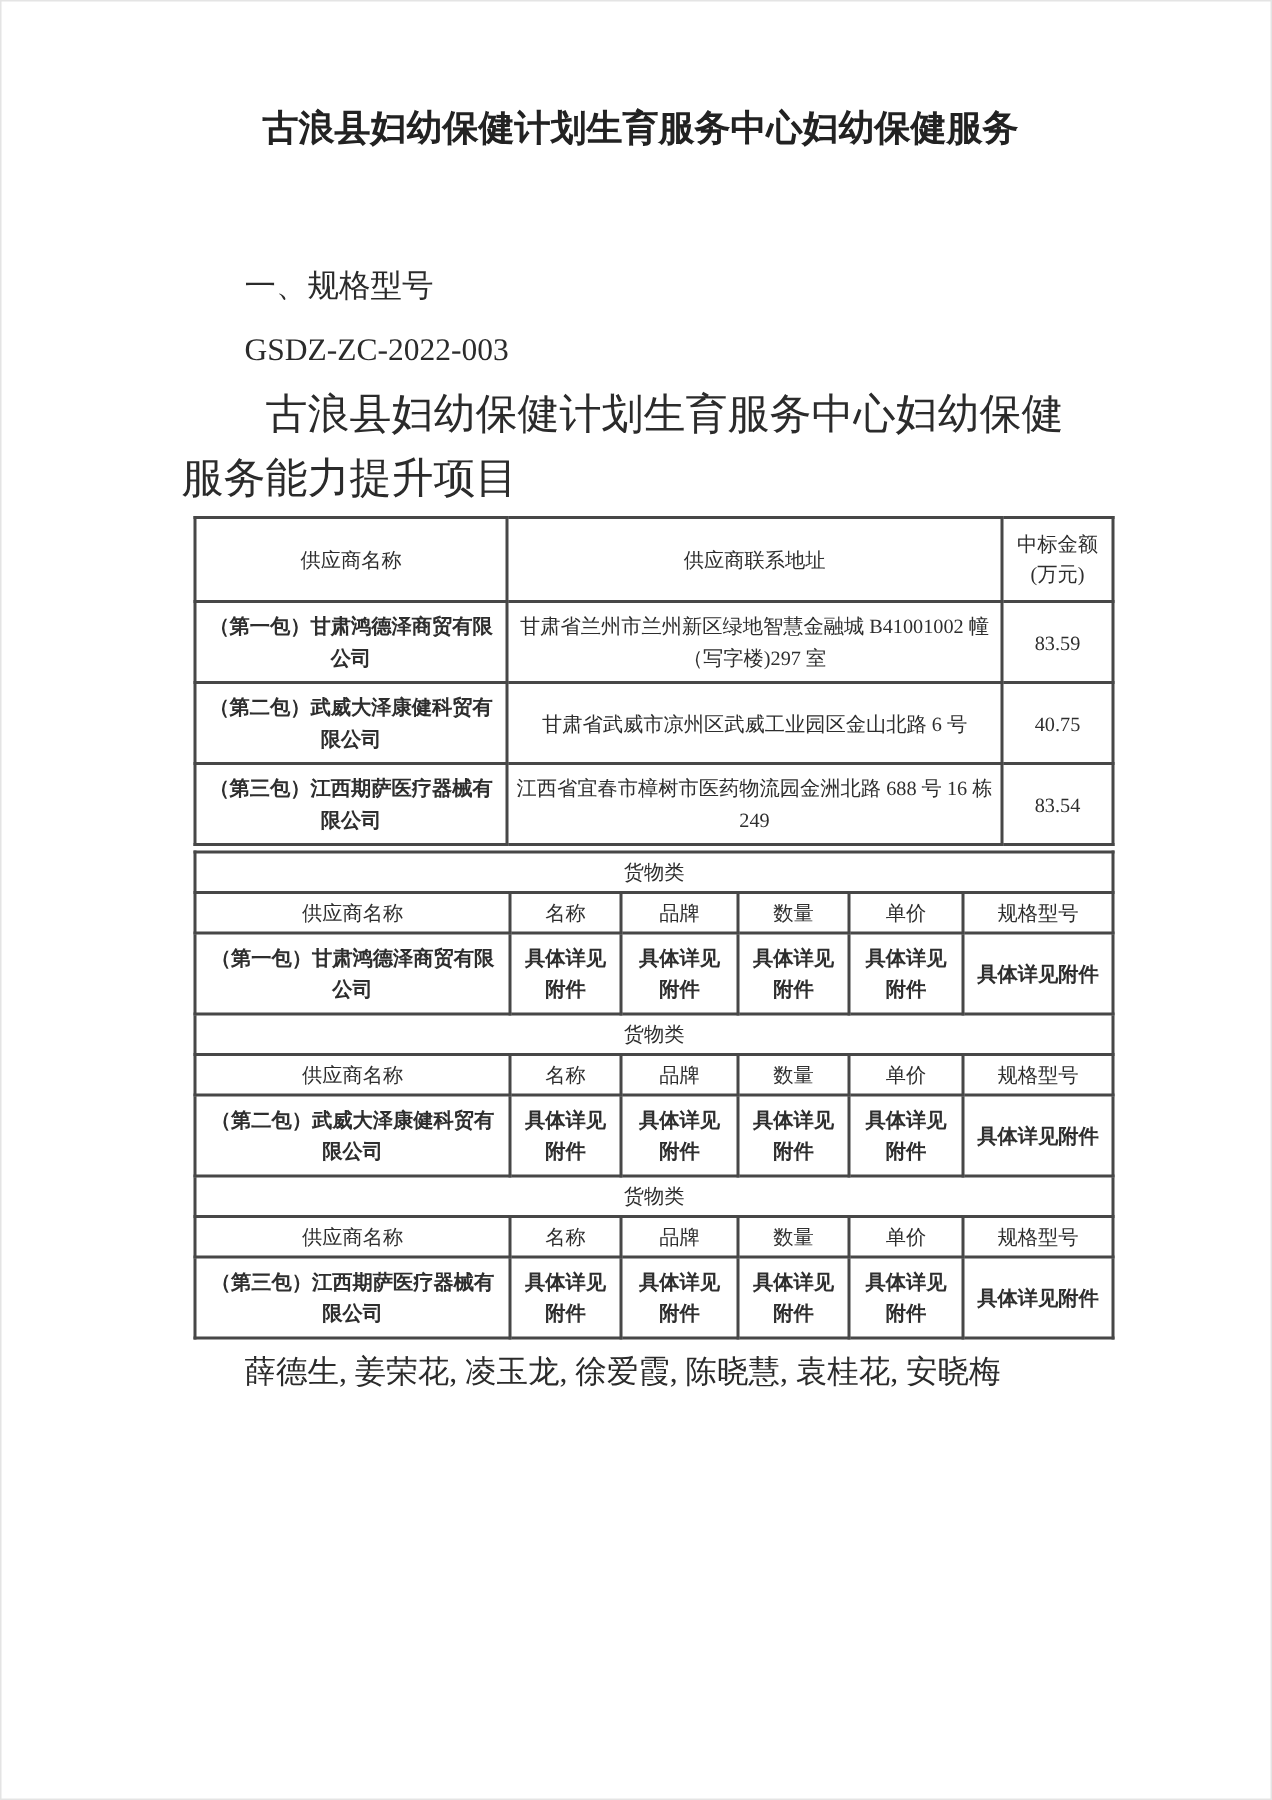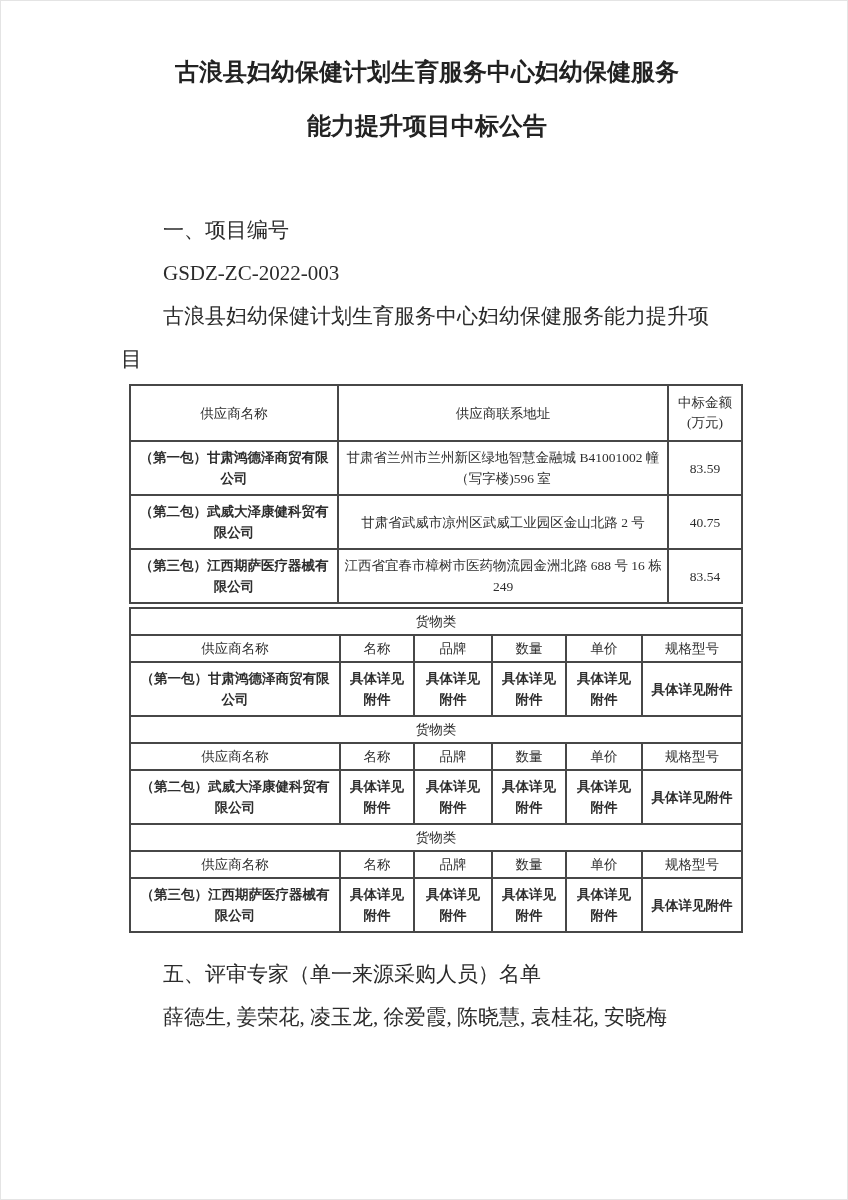--- a/index.html
+++ b/index.html
@@ -6,21 +6,21 @@
   body {
     width: 848px; height: 1200px;
     background: #f6f6f6;
     font-family: "Liberation Serif", "DejaVu Serif", serif;
   }
   .page {
     box-sizing: border-box;
     width: 848px; height: 1200px;
     background: #ffffff;
     border: 1px solid #e4e4e4;
-    padding: 0 100px 0 120px;
+    padding: 14px 100px 0 120px;
     color: #2b2b2b;
     overflow: hidden;
   }
   .doc-title {
     margin: 44px 0 0 0;
     width: 612px;
     text-align: center;
     font-size: 24px;
     font-weight: 700;
     line-height: 54px;
@@ -30,21 +30,21 @@
   .line {
     margin: 0;
     font-size: 21px;
     line-height: 43px;
     text-indent: 2em;
     color: #2b2b2b;
     white-space: nowrap;
   }
   .para {
     margin: 0;
-    font-size: 21px;
+    font-size: 28px;
     line-height: 43px;
     text-indent: 2em;
     width: 598px;
     word-break: break-all;
     color: #2b2b2b;
   }
   table.doc-table {
     border-collapse: collapse;
     table-layout: fixed;
     margin: 3px 0 0 8px;
@@ -67,26 +67,25 @@
   .sec4 { margin-top: 5px; }
   .sec5 { margin-top: 20px; }
 </style>
 </head>
 <body>
 
 <div class="page">
 
   <h1 class="doc-title">
     <div>古浪县妇幼保健计划生育服务中心妇幼保健服务</div>
-    <div>能力提升项目中标公告</div>
   </h1>
 
   <div class="body-block">
 
-    <p class="line">一、项目编号</p>
+    <p class="line">一、规格型号</p>
     <p class="line">GSDZ-ZC-2022-003</p>
 
     <p class="para">古浪县妇幼保健计划生育服务中心妇幼保健服务能力提升项目</p>
 
 
     <table class="doc-table award-table">
       <colgroup>
           <col style="width:208px">
           <col style="width:330px">
           <col style="width:74px">
@@ -95,26 +94,26 @@
         <tr>
           <td class="header-cell">供应商名称</td>
           <td class="header-cell">供应商联系地址</td>
           <td class="header-cell amount-head">
             <div>中标金额</div>
             <div>(万元)</div>
           </td>
         </tr>
         <tr>
           <td class="wrap-any">（第一包）甘肃鸿德泽商贸有限公司</td>
-          <td>甘肃省兰州市兰州新区绿地智慧金融城 B41001002 幢（写字楼)596 室</td>
+          <td>甘肃省兰州市兰州新区绿地智慧金融城 B41001002 幢（写字楼)297 室</td>
           <td>83.59</td>
         </tr>
         <tr>
           <td class="wrap-any">（第二包）武威大泽康健科贸有限公司</td>
-          <td>甘肃省武威市凉州区武威工业园区金山北路 2 号</td>
+          <td>甘肃省武威市凉州区武威工业园区金山北路 6 号</td>
           <td>40.75</td>
         </tr>
         <tr>
           <td class="wrap-any">（第三包）江西期萨医疗器械有限公司</td>
           <td>江西省宜春市樟树市医药物流园金洲北路 688 号 16 栋 249</td>
           <td>83.54</td>
         </tr>
       </tbody>
     </table>
 
@@ -185,17 +184,16 @@
           <td class="wrap-any">（第三包）江西期萨医疗器械有限公司</td>
           <td class="wrap-any">具体详见附件</td>
           <td class="wrap-any">具体详见附件</td>
           <td class="wrap-any">具体详见附件</td>
           <td class="wrap-any">具体详见附件</td>
           <td class="wrap-any">具体详见附件</td>
         </tr>
       </tbody>
     </table>
 
-    <p class="line sec5">五、评审专家（单一来源采购人员）名单</p>
     <p class="line">薛德生, 姜荣花, 凌玉龙, 徐爱霞, 陈晓慧, 袁桂花, 安晓梅</p>
 
   </div>
 </div>
 
 </body></html>

